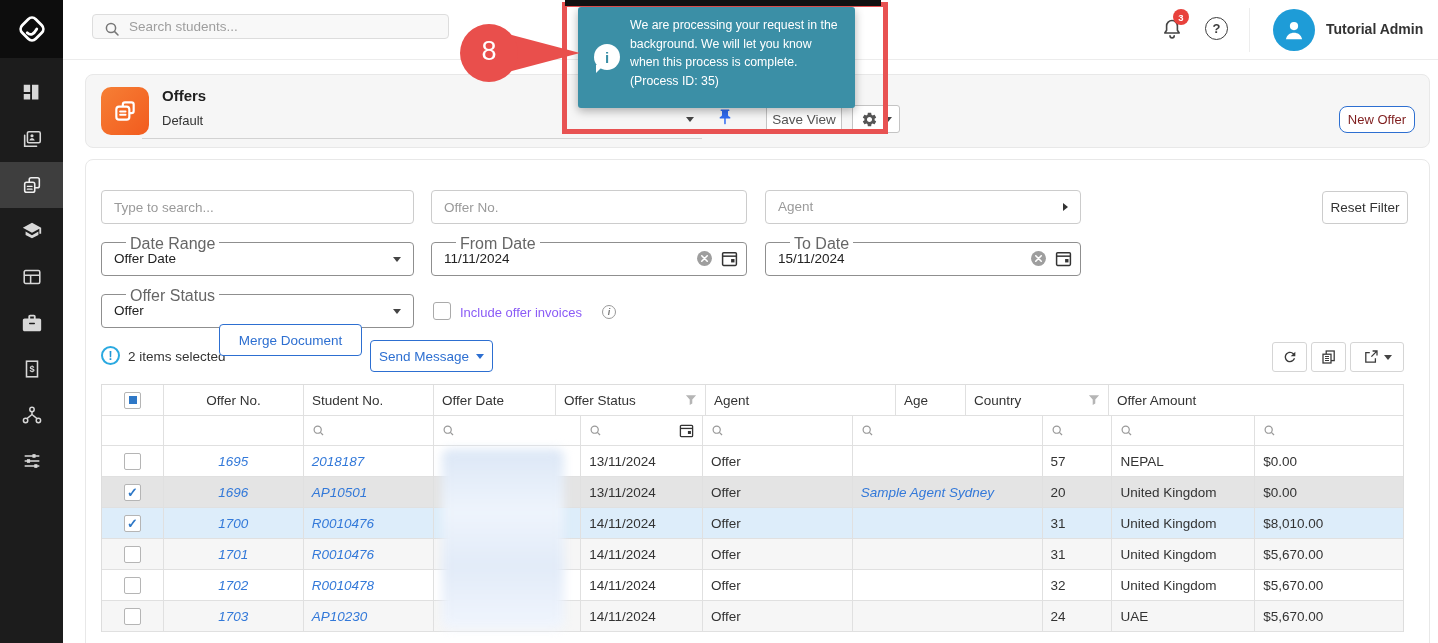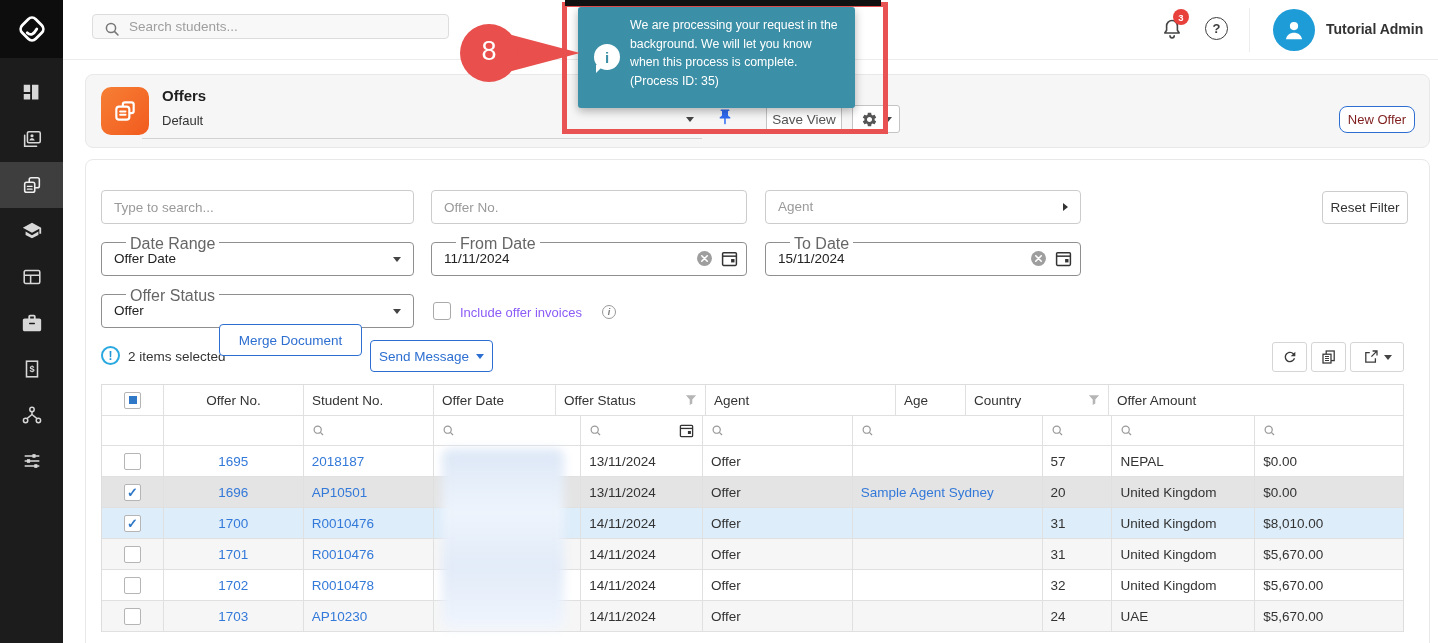--- a/index.html
+++ b/index.html
@@ -99,21 +99,21 @@
   .tcell { border-right:1px solid #e0e0e0; position:relative; display:flex; align-items:center; padding:0 8px; overflow:hidden; }
   .tcell:last-child { border-right:none; }
   .c0{width:62px; justify-content:center;} .c1{width:140px; justify-content:center;} .c2{width:130px;}
   .c3{width:148px;} .c4{width:122px;} .c5{width:150px;} .c6{width:190px;} .c7{width:70px;} .c8{width:143px;} .c9{width:148px;}
   .thead { height:31px; color:#333; }
   .tfilter { height:30px; }
   .drow { height:31px; }
   .drow.stripe { background:#f6f6f6; }
   .drow.selected { background:#e4e4e4; }
   .drow.focused { background:#ddedfa; }
-  .link { color:#3379d9; cursor:pointer; text-decoration:none; }
+  .link { color:#3379d9; cursor:pointer; text-decoration:none;font-style:italic; }
   .cb { width:17px; height:17px; border:1px solid #b5b5b5; border-radius:2px; background:#fff; display:flex;
      align-items:center; justify-content:center; cursor:pointer; }
   .cb.indet::after { content:""; width:8px; height:8px; background:#2e78c7; }
   .cb.checked::after { content:"\2713"; color:#2e78c7; font-size:13px; font-weight:bold; }
   .funnel { position:absolute; right:8px; top:9px; }
   .cal-right { position:absolute; right:8px; top:7px; }
   .blur-smudge { position:absolute; left:356px; top:289px; width:122px; height:180px; border-radius:8px; z-index:3;
      background:linear-gradient(180deg,#dce7f6 0%,#eef4fc 35%,#e2ebf8 65%,#f0f5fd 100%); filter:blur(5px); }
 </style>
 </head>

